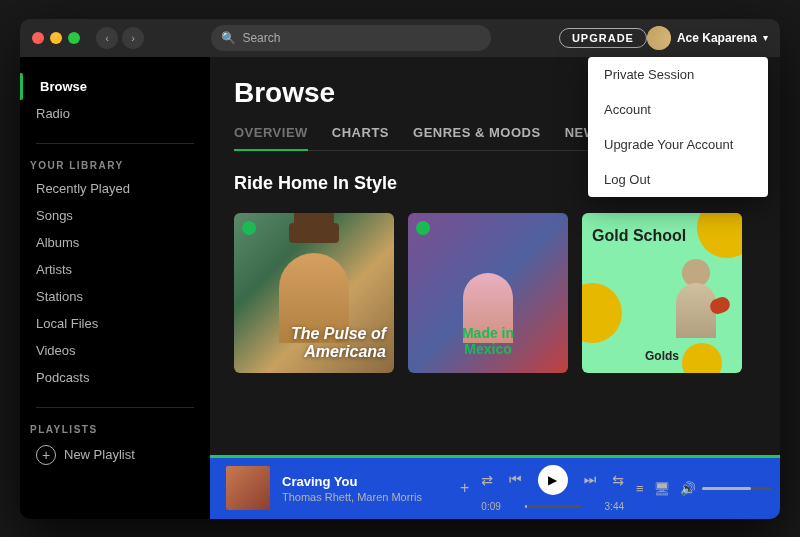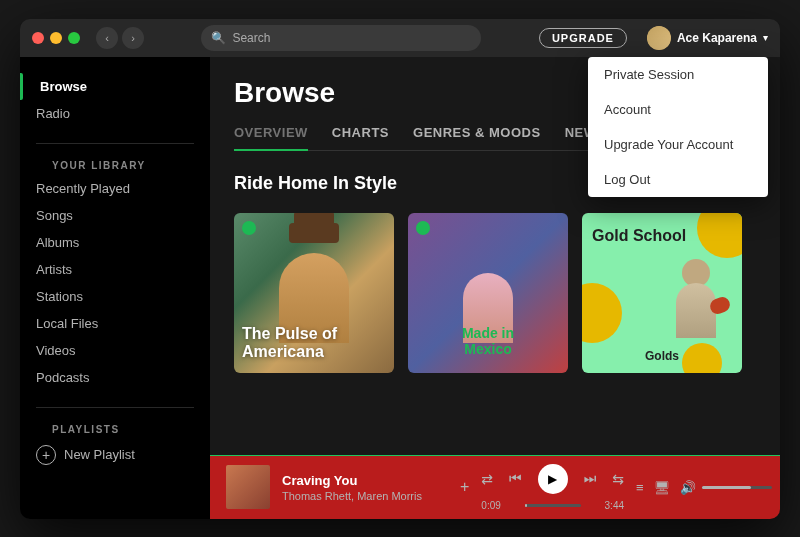--- a/index.html
+++ b/index.html
@@ -80,21 +80,21 @@
     .search-placeholder { color: #aaa; font-size: 12px; }
     .upgrade-btn {
       border: 1.5px solid #aaa;
       border-radius: 13px;
       padding: 3px 12px;
       color: #fff;
       font-size: 11px;
       font-weight: 700;
       letter-spacing: 1px;
       cursor: pointer;
-      margin-right: 20px;
+      margin-right: 0;
     }
     .user-area {
       display: flex;
       align-items: center;
       gap: 6px;
       cursor: pointer;
     }
     .avatar {
       width: 24px;
       height: 24px;
@@ -142,21 +142,21 @@
       align-items: center;
       gap: 8px;
     }
     .sidebar-nav-item.active { color: #fff; font-weight: 700; }
     .sidebar-nav-item-wrap {
       position: relative;
       display: flex;
       align-items: center;
     }
     .section-label {
-      padding: 8px 32px 4px;
+      padding: 8px 10px 4px;
       color: #888;
       font-size: 10px;
       font-weight: 700;
       letter-spacing: 1.5px;
       text-transform: uppercase;
     }
     .sidebar-divider { height: 1px; background: #282828; margin: 8px 16px; }
     .playlists-section { flex: 1; }
     .new-playlist-btn {
       display: flex;
@@ -289,27 +289,28 @@
       background: #e6b800;
       position: absolute;
     }
     .dot1 { top: -15px; right: -15px; }
     .dot2 { bottom: 30px; left: -20px; }
     .dot3 { bottom: -10px; right: 20px; width: 40px; height: 40px; }
     .card-label {
       position: absolute;
       bottom: 12px;
       left: 0;
-      right: 16px;
-      text-align: left;
+      right: 0;
+      text-align: right;
       color: #fff;
       font-size: 14px;
       font-weight: 800;
       text-shadow: 0 1px 4px rgba(0,0,0,0.5);
       padding: 0 8px;
+      font-style: italic;
     }
     .card-americana .card-label { font-size: 16px; }
     .card-mexico-label {
       position: absolute;
       bottom: 16px;
       left: 0;
       right: 0;
       text-align: center;
       color: #1db954;
       font-size: 14px;
@@ -369,22 +370,22 @@
       top: 8px;
       left: 8px;
       width: 14px;
       height: 14px;
       background: #1db954;
       border-radius: 50%;
     }
     
     .now-playing-bar {
       height: 64px;
-      background: #b91c1c;
-      border-top: 1px solid #22c55e;
+      background: #1d4ed8;
+      border-top: 3px solid #22c55e;
       display: flex;
       align-items: center;
       padding: 0 16px;
       flex-shrink: 0;
       gap: 12px;
     }
     .now-playing-thumb {
       width: 44px;
       height: 44px;
       border-radius: 2px;

